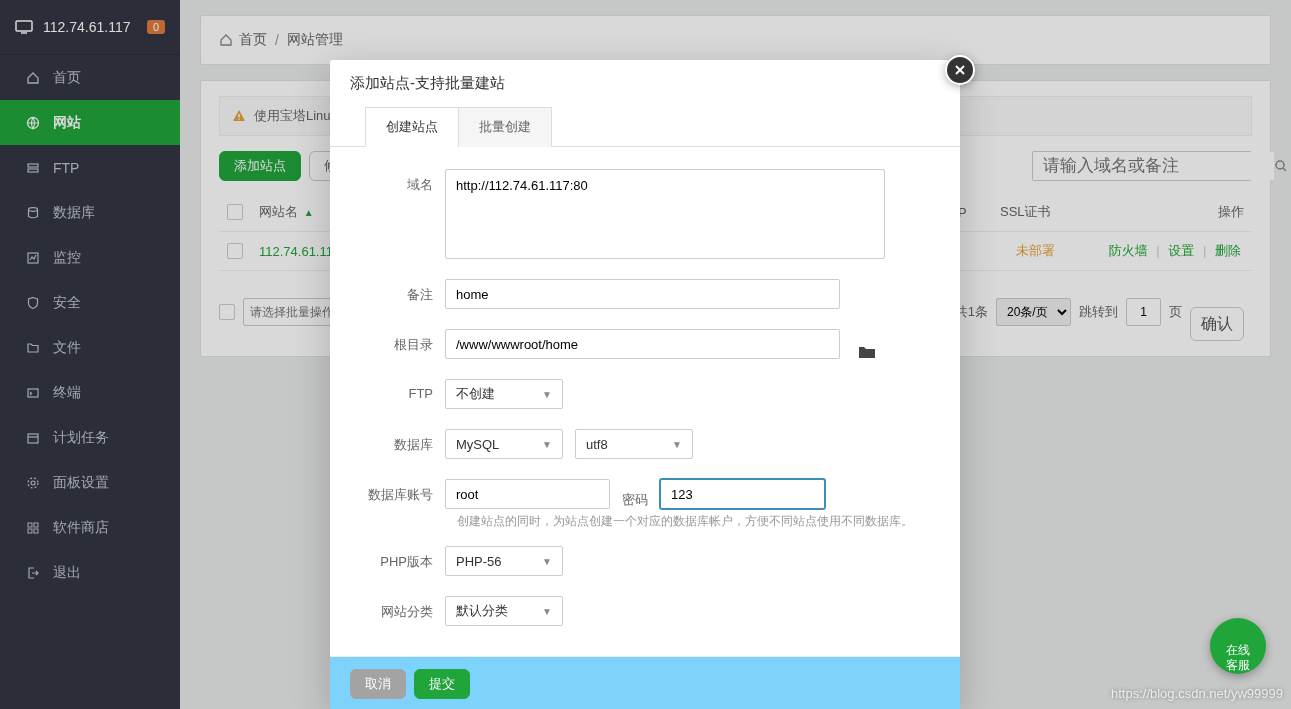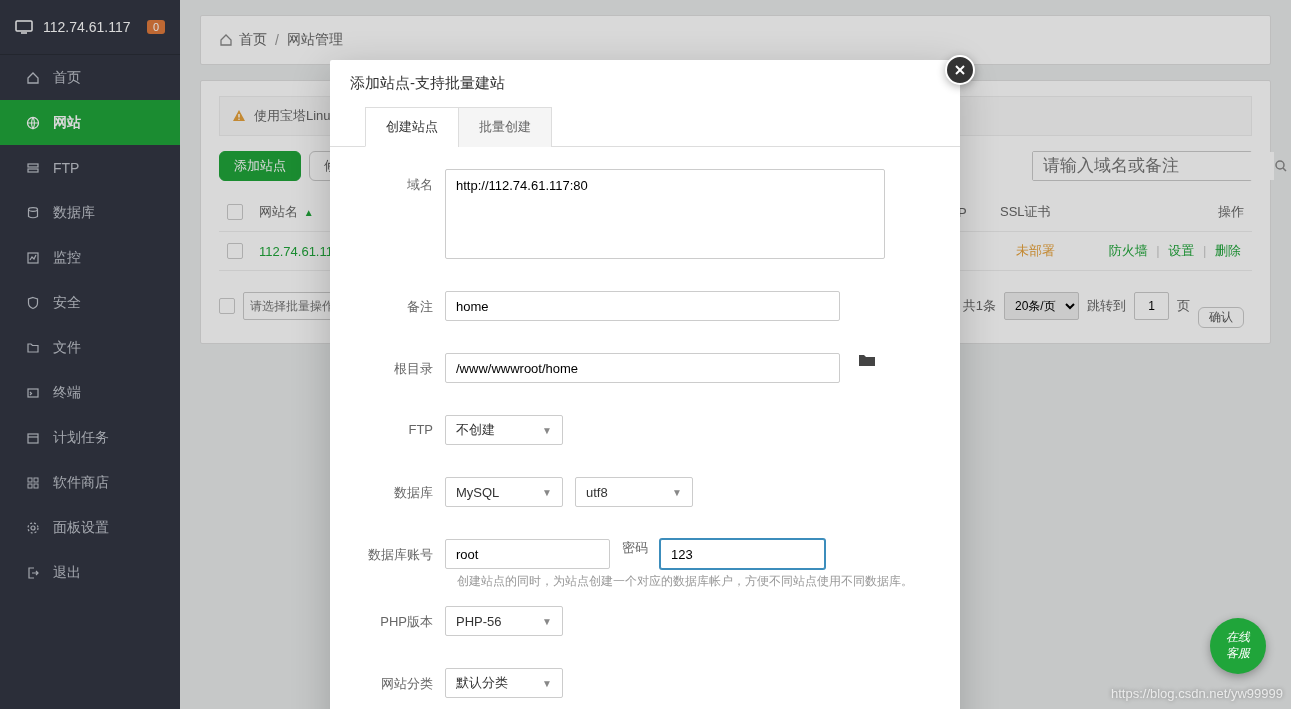--- a/index.html
+++ b/index.html
@@ -133,23 +133,23 @@
   background: #20a53a;
   border-color: #20a53a;
   color: #fff;
 }
 .btn-grey {
   background: #a3a3a3;
   border-color: #a3a3a3;
   color: #fff;
 }
 .btn-small {
-  height: 21px;
+  height: 34px;
   padding: 0 10px;
-  font-size: 12px;
+  font-size: 16px;
   margin-top: 24px;
 }
 .search-box {
   margin-left: auto;
   display: flex;
   border: 1px solid #ccc;
   height: 30px;
   width: 220px;
   border-radius: 2px;
 }
@@ -286,36 +286,36 @@
 .modal-tab.active {
   background: #fff;
   color: #333;
   border-bottom: 1px solid #fff;
 }
 .modal-body {
   padding: 22px 35px 10px;
 }
 .form-row {
   display: flex;
-  margin-bottom: 32px;
+  margin-bottom: 20px;
   align-items: flex-start;
 }
 .form-label {
   width: 80px;
   text-align: right;
   padding-right: 12px;
   padding-top: 7px;
   font-size: 13px;
   color: #666;
   flex-shrink: 0;
 }
 .form-controls {
   flex: 1;
   display: flex;
-  align-items: flex-start;
+  align-items: flex-end;
   gap: 12px;
 }
 .form-controls textarea {
   width: 440px;
   height: 90px;
   padding: 8px 10px;
   border: 1px solid #ccc;
   border-radius: 2px;
   font-size: 13px;
   font-family: inherit;
@@ -369,28 +369,27 @@
 .floating-help {
   position: absolute;
   right: 25px;
   bottom: 35px;
   width: 56px; height: 56px;
   border-radius: 50%;
   background: #20a53a;
   color: #fff;
   font-size: 12px;
   display: flex;
-  align-items: center;
+  align-items: flex-end;
   justify-content: center;
   text-align: center;
   line-height: 1.3;
   cursor: pointer;
   box-shadow: 0 3px 10px rgba(0,0,0,0.3);
   z-index: 200;
-  font-style: italic;
 }
 .watermark {
   position: absolute;
   right: 8px;
   bottom: 8px;
   color: rgba(255,255,255,0.75);
   font-size: 13px;
   z-index: 201;
   text-shadow: 0 0 4px rgba(0,0,0,0.4);
 }
@@ -484,36 +483,36 @@
         <svg width="14" height="14" viewBox="0 0 14 14">
           <rect x="2" y="3" width="10" height="9" fill="none" stroke="currentColor" stroke-width="1.2"></rect>
           <line x1="2" y1="6" x2="12" y2="6" stroke="currentColor" stroke-width="1.2"></line>
         </svg>
       </span>
     <span>计划任务</span>
   </div>
   <div class="sidebar-item">
     <span class="nav-icon">
         <svg width="14" height="14" viewBox="0 0 14 14">
+          <circle cx="7" cy="7" r="2" fill="none" stroke="currentColor" stroke-width="1.2"></circle>
+          <circle cx="7" cy="7" r="5" fill="none" stroke="currentColor" stroke-width="1.2" stroke-dasharray="2 2"></circle>
+        </svg>
+      </span>
+    <span>面板设置</span>
+  </div>
+  <div class="sidebar-item">
+    <span class="nav-icon">
+        <svg width="14" height="14" viewBox="0 0 14 14">
           <rect x="2" y="2" width="4" height="4" fill="none" stroke="currentColor"></rect>
           <rect x="8" y="2" width="4" height="4" fill="none" stroke="currentColor"></rect>
           <rect x="2" y="8" width="4" height="4" fill="none" stroke="currentColor"></rect>
           <rect x="8" y="8" width="4" height="4" fill="none" stroke="currentColor"></rect>
         </svg>
       </span>
     <span>软件商店</span>
-  </div>
-  <div class="sidebar-item">
-    <span class="nav-icon">
-        <svg width="14" height="14" viewBox="0 0 14 14">
-          <circle cx="7" cy="7" r="2" fill="none" stroke="currentColor" stroke-width="1.2"></circle>
-          <circle cx="7" cy="7" r="5" fill="none" stroke="currentColor" stroke-width="1.2" stroke-dasharray="2 2"></circle>
-        </svg>
-      </span>
-    <span>面板设置</span>
   </div>
   <div class="sidebar-item">
     <span class="nav-icon">
         <svg width="14" height="14" viewBox="0 0 14 14">
           <path d="M8 2 L3 2 L3 12 L8 12 M6 7 L12 7 M10 5 L12 7 L10 9" fill="none" stroke="currentColor" stroke-width="1.2"></path>
         </svg>
       </span>
     <span>退出</span>
   </div>
 </div>

